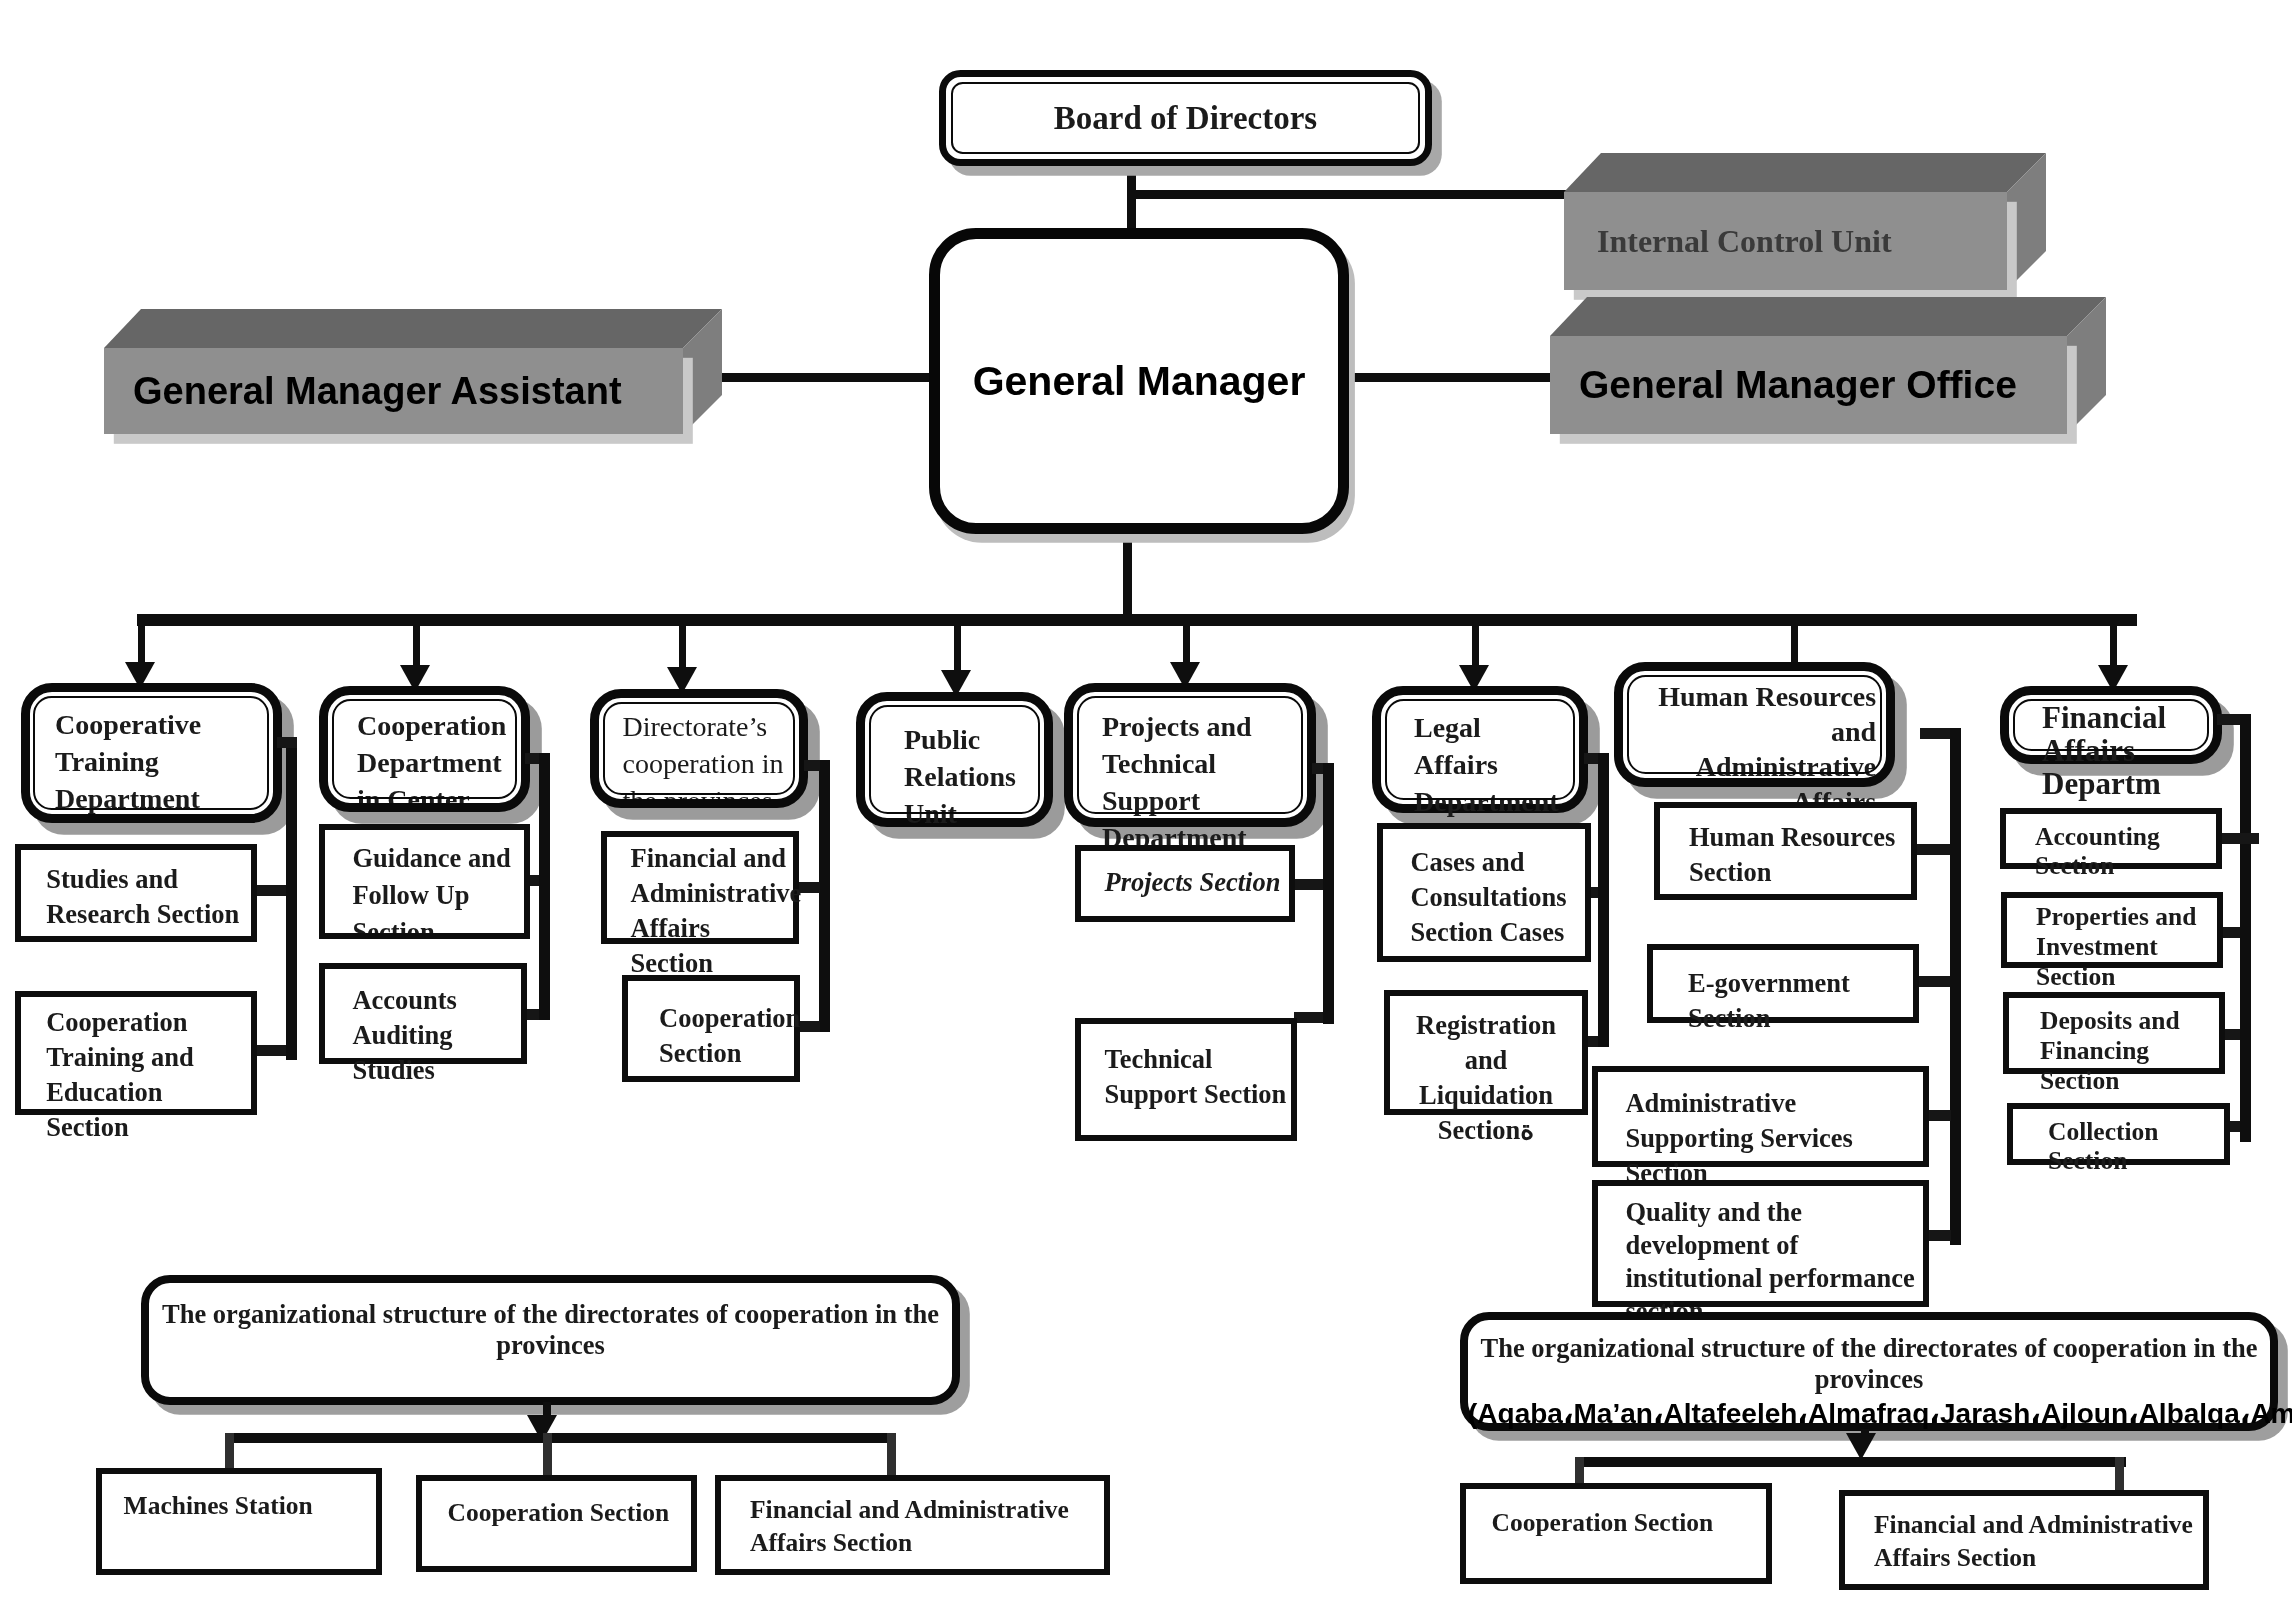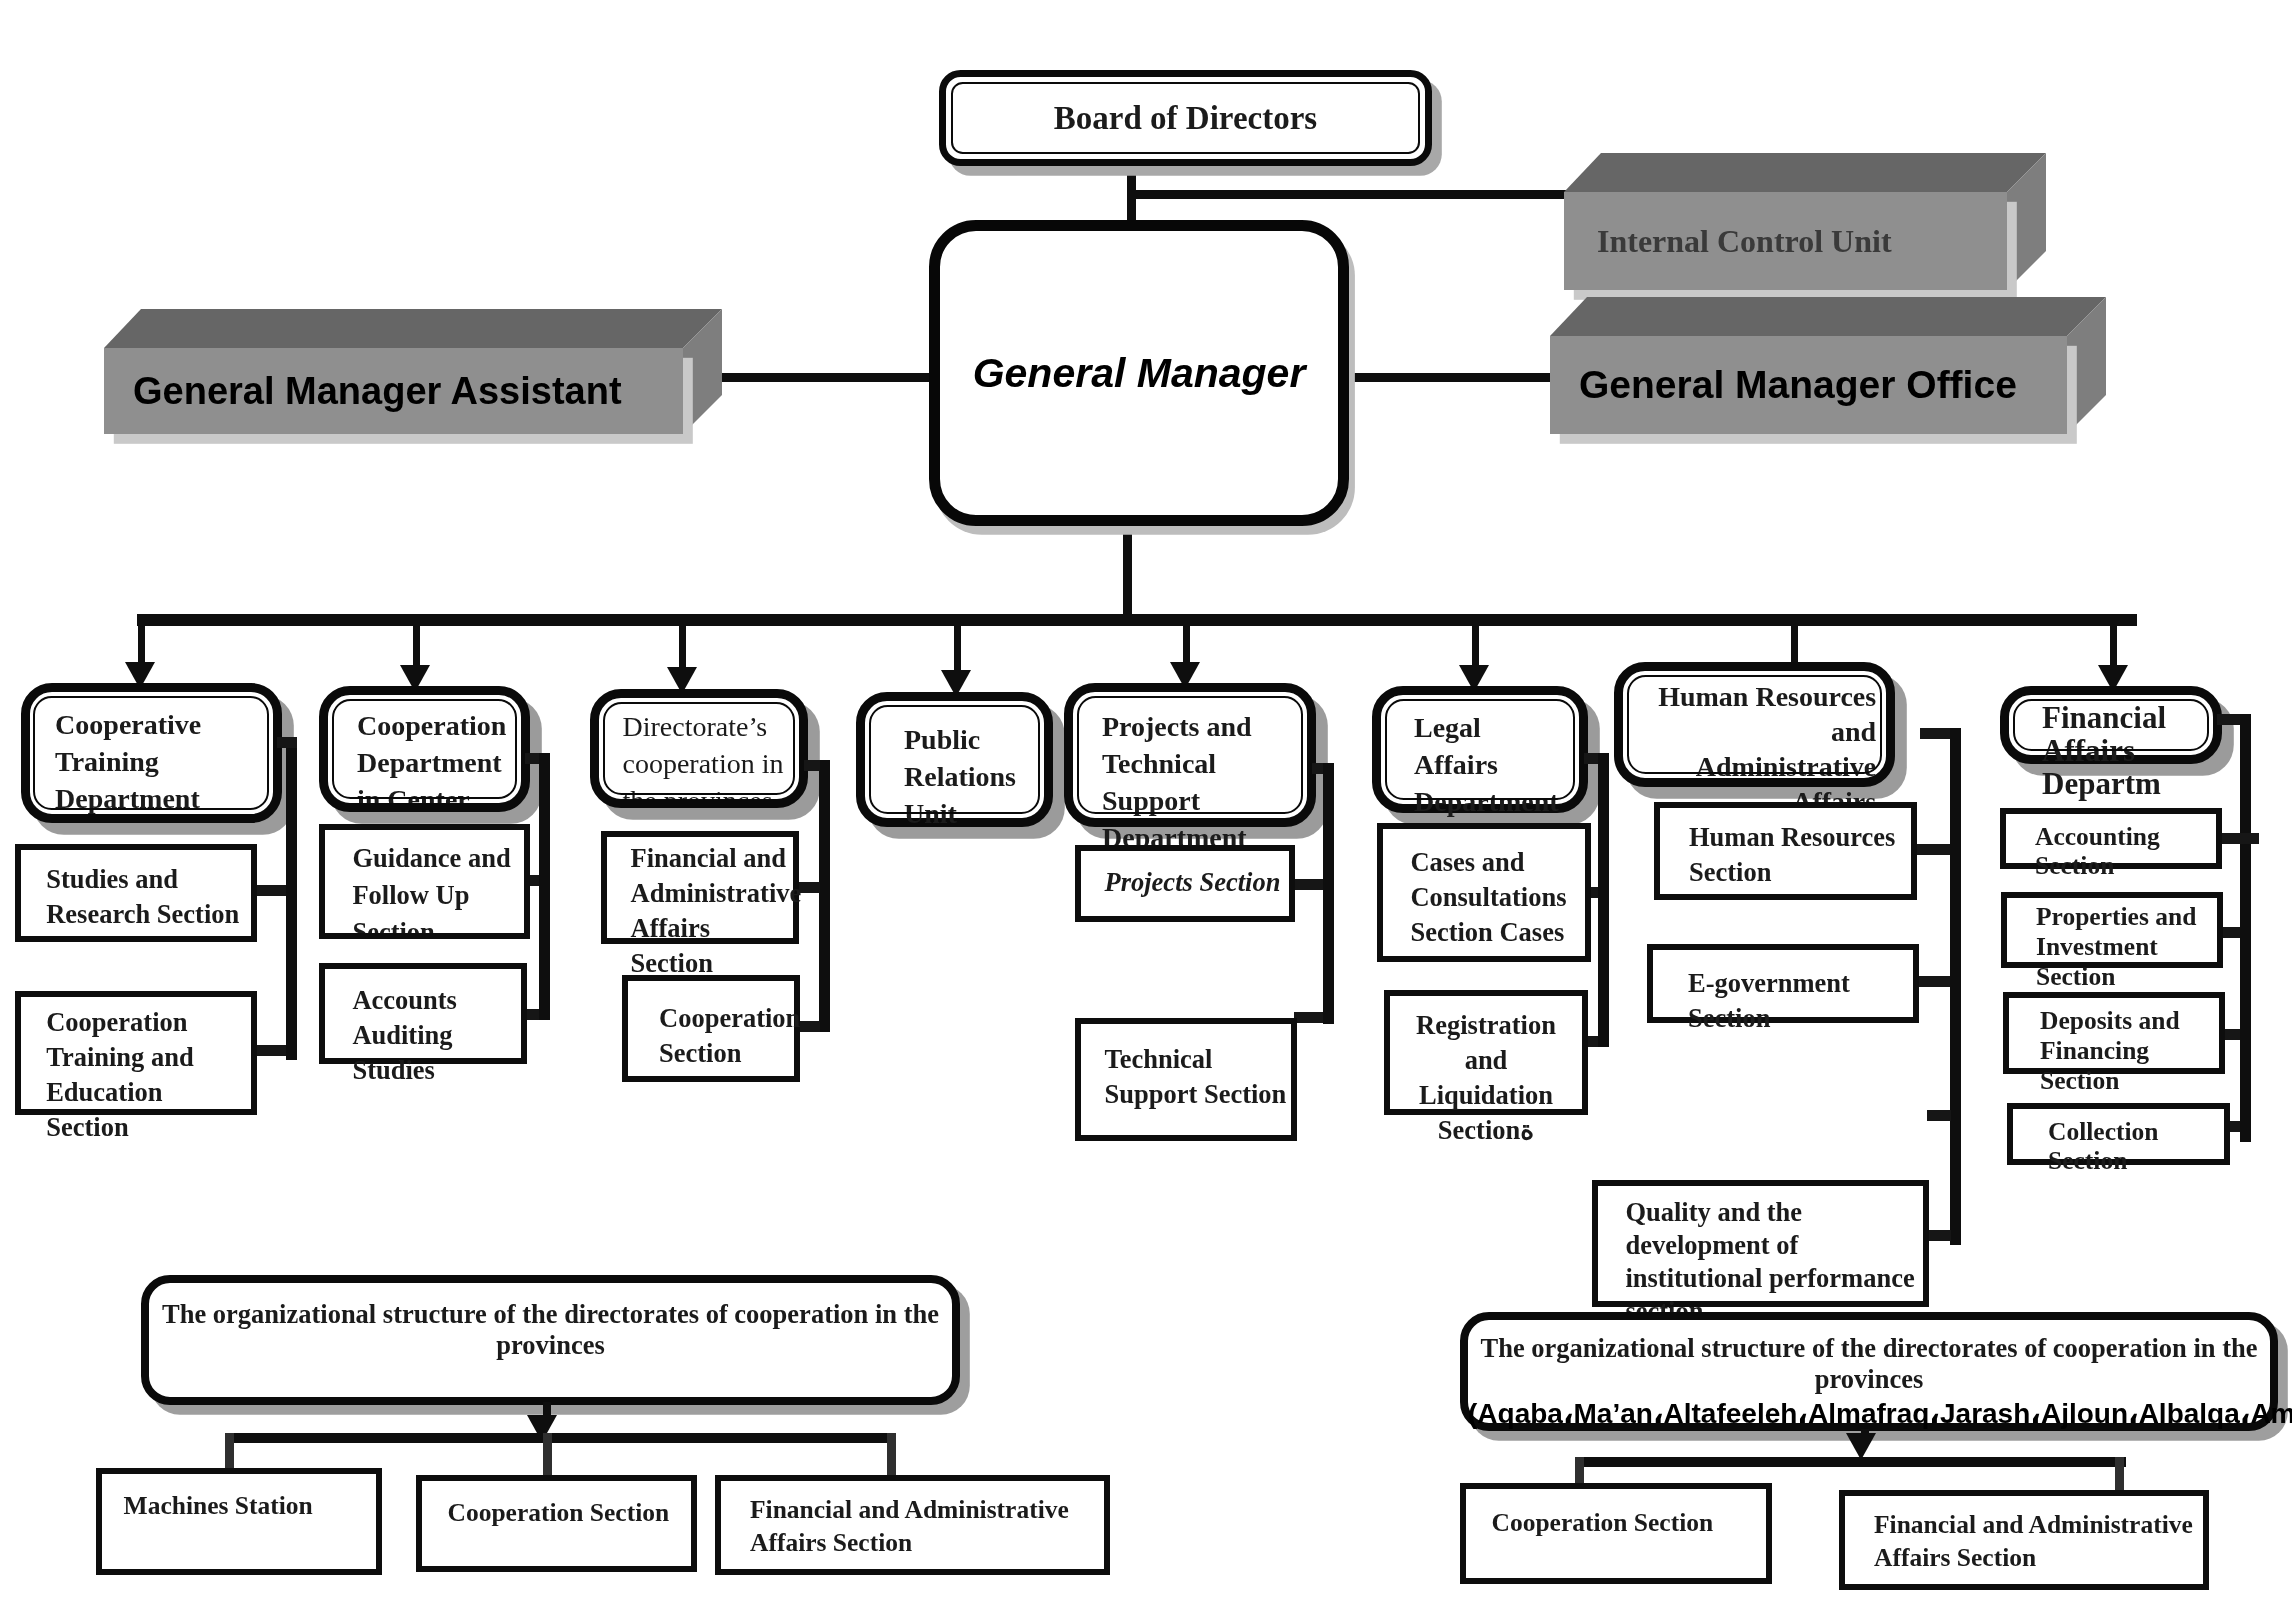--- a/index.html
+++ b/index.html
@@ -84,21 +84,21 @@
   </div>
 
   <div class="b3d" style="left:1564px;top:153px;width:482px;height:137px;">
     <div class="b3d-top"></div>
     <div class="b3d-side"></div>
     <div class="b3d-face serif-b" style="padding-left:33px;font-size:32px;color:#3a3a3a;">
       <span>Internal Control Unit</span>
     </div>
   </div>
 
-  <div class="gmbox sans-b" style="left:929px;top:220px;width:420px;height:306px;font-size:41px;font-style:italic;">
+  <div class="gmbox sans-b" style="left:929px;top:228px;width:420px;height:306px;font-size:41px;">
     <span>General Manager</span>
   </div>
 
   <div class="b3d" style="left:104px;top:309px;width:618px;height:125px;">
     <div class="b3d-top"></div>
     <div class="b3d-side"></div>
     <div class="b3d-face sans-b" style="padding-left:29px;font-size:38px;">
       <span>General Manager  Assistant</span>
     </div>
   </div>
@@ -189,20 +189,22 @@
   <div class="line stub" style="left:1920px;top:728px;width:30px;height:10.8px;"></div>
   <div class="line stub" style="left:1914px;top:844px;width:36px;height:10.8px;"></div>
   <div class="line stub" style="left:1916px;top:976px;width:34px;height:10.8px;"></div>
   <div class="line stub" style="left:1927px;top:1110px;width:23.5px;height:10.8px;"></div>
   <div class="line stub" style="left:1927px;top:1230px;width:23.5px;height:10.8px;"></div>
 
   <div class="sect serif-b" style="left:1654px;top:802px;width:263px;height:98px;padding:11.8px 0 0 29px;">
     <span>Human Resources Section</span></div>
   <div class="sect serif-b" style="left:1647px;top:944px;width:272px;height:79px;padding:15.7px 0 0 35px;">
     <span>E-government Section</span></div>
+  <div class="sect serif-b" style="left:1592px;top:1066px;width:337px;height:101px;padding:13.7px 0 0 27.4px;">
+    <span>Administrative Supporting Services Section</span></div>
   <div class="sect serif-b" style="left:1592px;top:1180px;width:337px;height:127px;padding:9.8px 0 0 27.4px;line-height:33px;">
     <span>Quality and the development of institutional performance section</span></div>
 
   <div class="line" style="left:2240px;top:714px;width:10.8px;height:428px;"></div>
   <div class="line stub" style="left:2217px;top:714px;width:22.5px;height:10.8px;"></div>
   <div class="line stub" style="left:2220px;top:833px;width:39px;height:10.8px;"></div>
   <div class="line stub" style="left:2222px;top:927px;width:17.6px;height:10.8px;"></div>
   <div class="line stub" style="left:2224px;top:1029px;width:15.7px;height:10.8px;"></div>
   <div class="line stub" style="left:2229px;top:1121px;width:10.8px;height:10.8px;"></div>
 

